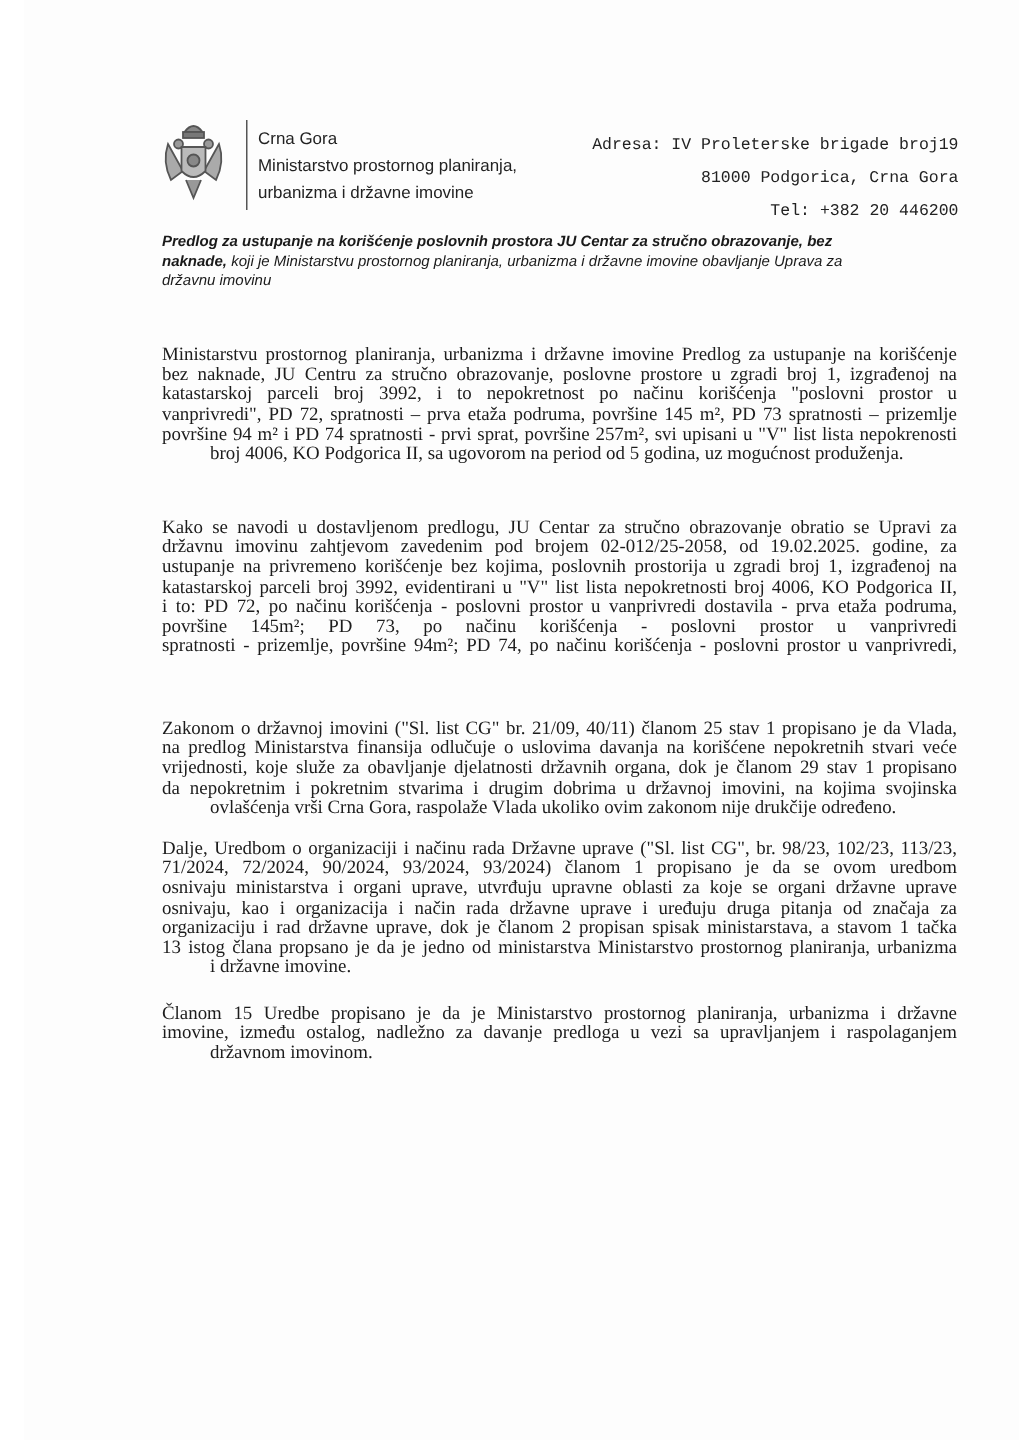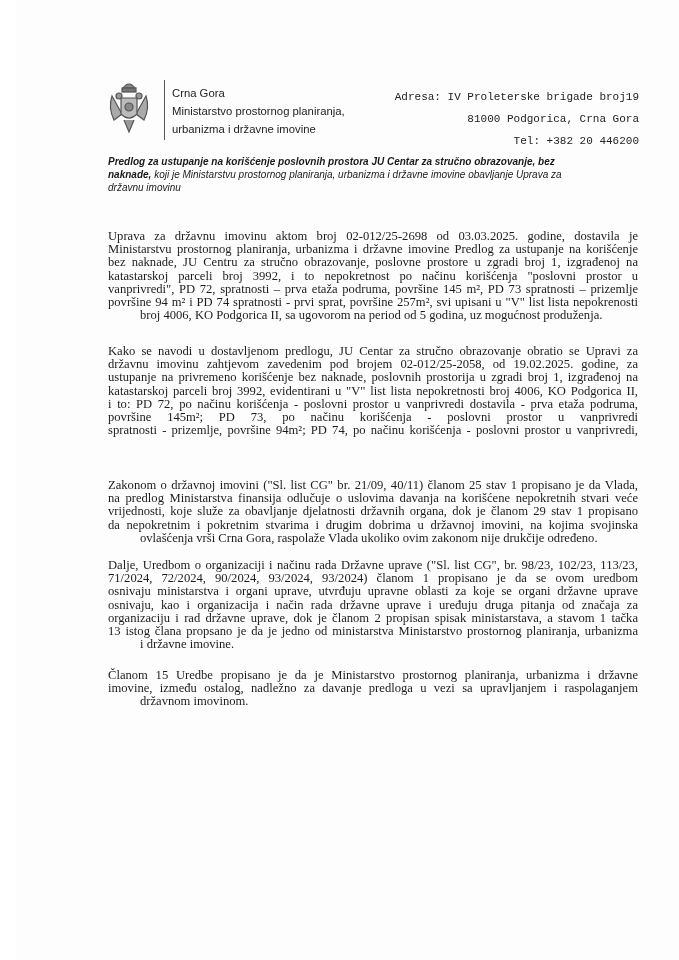--- a/index.html
+++ b/index.html
@@ -133,33 +133,32 @@
     </div>
     <div class="line" style="text-align-last:left">
       <span class="b">naknade,</span><span> koji je Ministarstvu prostornog planiranja, urbanizma i državne imovine obavljanje Uprava za</span>
     </div>
     <div class="line" style="text-align-last:left">
       <span class="b"></span><span>državnu imovinu</span>
     </div>
   </div>
 
   <div class="body" id="p1">
-    <div class="line">Uprava za državnu imovinu aktom broj 02-012/25-2698 od 03.03.2025. godine, dostavila je</div>
     <div class="line">Ministarstvu prostornog planiranja, urbanizma i državne imovine Predlog za ustupanje na korišćenje</div>
     <div class="line">bez naknade, JU Centru za stručno obrazovanje, poslovne prostore u zgradi broj 1, izgrađenoj na</div>
     <div class="line">katastarskoj parceli broj 3992, i to nepokretnost po načinu korišćenja "poslovni prostor u</div>
     <div class="line">vanprivredi", PD 72, spratnosti – prva etaža podruma, površine 145 m², PD 73 spratnosti – prizemlje</div>
     <div class="line">površine 94 m² i PD 74 spratnosti - prvi sprat, površine 257m², svi upisani u "V" list lista nepokrenosti</div>
     <div class="line last">broj 4006, KO Podgorica II, sa ugovorom na period od 5 godina, uz mogućnost produženja.</div>
   </div>
 
   <div class="body" id="p2">
     <div class="line">Kako se navodi u dostavljenom predlogu, JU Centar za stručno obrazovanje obratio se Upravi za</div>
     <div class="line">državnu imovinu zahtjevom zavedenim pod brojem 02-012/25-2058, od 19.02.2025. godine, za</div>
-    <div class="line">ustupanje na privremeno korišćenje bez naknade, poslovnih prostorija u zgradi broj 1, izgrađenoj na</div>
+    <div class="line">ustupanje na privremeno korišćenje bez kojima, poslovnih prostorija u zgradi broj 1, izgrađenoj na</div>
     <div class="line">katastarskoj parceli broj 3992, evidentirani u "V" list lista nepokretnosti broj 4006, KO Podgorica II,</div>
     <div class="line">i to: PD 72, po načinu korišćenja - poslovni prostor u vanprivredi dostavila - prva etaža podruma,</div>
     <div class="line">površine 145m²; PD 73, po načinu korišćenja - poslovni prostor u vanprivredi</div>
     <div class="line">spratnosti - prizemlje, površine 94m²; PD 74, po načinu korišćenja - poslovni prostor u vanprivredi,</div>
   </div>
 
   <div class="body" id="p3">
     <div class="line">Zakonom o državnoj imovini ("Sl. list CG" br. 21/09, 40/11) članom 25 stav 1 propisano je da Vlada,</div>
     <div class="line">na predlog Ministarstva finansija odlučuje o uslovima davanja na korišćene nepokretnih stvari veće</div>
     <div class="line">vrijednosti, koje služe za obavljanje djelatnosti državnih organa, dok je članom 29 stav 1 propisano</div>

